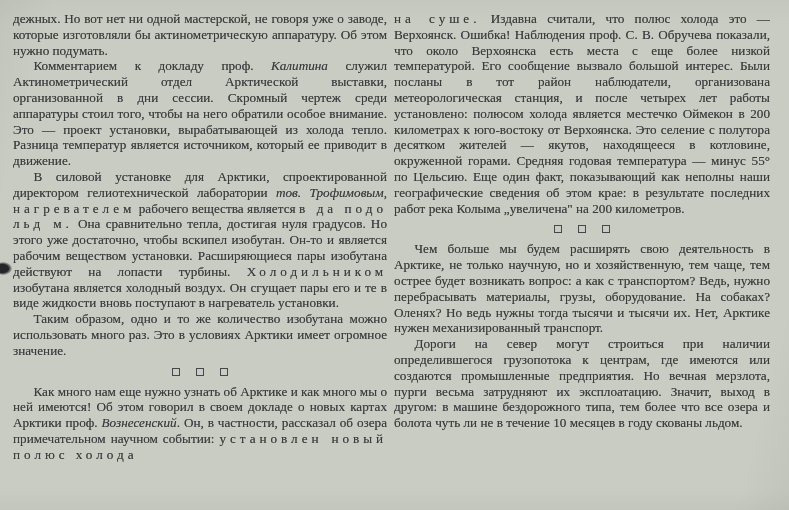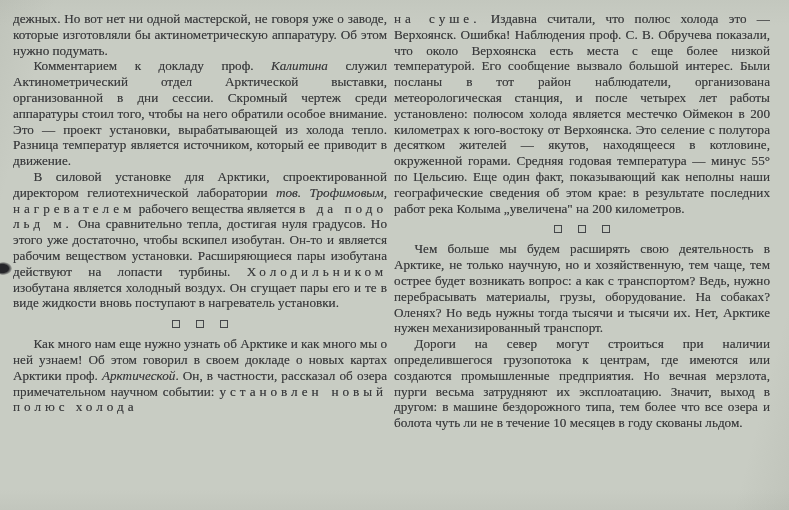--- a/index.html
+++ b/index.html
@@ -60,22 +60,23 @@
 </style>
 </head>
 <body>
 
 <div class="page">
   <div class="smudge"></div>
   <div class="column left">
       <p class="para"><span class="seg-n">дежных. Но вот нет ни одной мастерской, не говоря уже о заводе, которые изготовляли бы актинометрическую аппаратуру. Об этом нужно подумать.</span></p>
       <p class="para indent"><span class="seg-n">Комментарием к докладу проф. </span><span class="seg-i">Калитина</span><span class="seg-n"> служил Актинометрический отдел Арктической выставки, организованной в дни сессии. Скромный чертеж среди аппаратуры стоил того, чтобы на него обратили особое внимание. Это — проект установки, вырабатывающей из холода тепло. Разница температур является источником, который ее приводит в движение.</span></p>
       <p class="para indent"><span class="seg-n">В силовой установке для Арктики, спроектированной директором гелиотехнической лаборатории </span><span class="seg-i">тов. Трофимовым</span><span class="seg-n">, </span><span class="seg-sp">нагревателем</span><span class="seg-n"> рабочего вещества является </span><span class="seg-sp">в да подо льд м.</span><span class="seg-n"> Она сравнительно тепла, достигая нуля градусов. Но этого уже достаточно, чтобы вскипел изобутан. Он-то и является рабочим веществом установки. Расширяющиеся пары изобутана действуют на лопасти турбины. </span><span class="seg-sp">Холодильником</span><span class="seg-n"> изобутана является холодный воздух. Он сгущает пары его и те в виде жидкости вновь поступают в нагреватель установки.</span></p>
+      <p class="para indent"><span class="seg-n">Таким образом, одно и то же количество изобутана можно использовать много раз. Это в условиях Арктики имеет огромное значение.</span></p>
       <div class="ornament"><span class="sq"></span><span class="sq"></span><span class="sq"></span></div>
-      <p class="para indent"><span class="seg-n">Как много нам еще нужно узнать об Арктике и как много мы о ней узнаем! Об этом говорил в своем докладе о новых картах Арктики проф. </span><span class="seg-i">Арктической</span><span class="seg-n">. Он, в частности, рассказал об озера примечательном научном событии: </span><span class="seg-sp">установлен новый полюс холода</span></p>
+      <p class="para indent"><span class="seg-n">Как много нам еще нужно узнать об Арктике и как много мы о ней имеются! Об этом говорил в своем докладе о новых картах Арктики проф. </span><span class="seg-i">Вознесенский</span><span class="seg-n">. Он, в частности, рассказал об озера примечательном научном событии: </span><span class="seg-sp">установлен новый полюс холода</span></p>
     </div>
   <div class="column right">
       <p class="para"><span class="seg-sp">на суше.</span><span class="seg-n"> Издавна считали, что полюс холода это — Верхоянск. Ошибка! Наблюдения проф. С. В. Обручева показали, что около Верхоянска есть места с еще более низкой температурой. Его сообщение вызвало большой интерес. Были посланы в тот район наблюдатели, организована метеорологическая станция, и после четырех лет работы установлено: полюсом холода является местечко Оймекон в 200 километрах к юго-востоку от Верхоянска. Это селение с полутора десятком жителей — якутов, находящееся в котловине, окруженной горами. Средняя годовая температура — минус 55° по Цельсию. Еще один факт, показывающий как неполны наши географические сведения об этом крае: в результате последних работ река Колыма „увеличена" на 200 километров.</span></p>
       <div class="ornament"><span class="sq"></span><span class="sq"></span><span class="sq"></span></div>
       <p class="para indent"><span class="seg-n">Чем больше мы будем расширять свою деятельность в Арктике, не только научную, но и хозяйственную, тем чаще, тем острее будет возникать вопрос: а как с транспортом? Ведь, нужно перебрасывать материалы, грузы, оборудование. На собаках? Оленях? Но ведь нужны тогда тысячи и тысячи их. Нет, Арктике нужен механизированный транспорт.</span></p>
       <p class="para indent"><span class="seg-n">Дороги на север могут строиться при наличии определившегося грузопотока к центрам, где имеются или создаются промышленные предприятия. Но вечная мерзлота, пурги весьма затрудняют их эксплоатацию. Значит, выход в другом: в машине бездорожного типа, тем более что все озера и болота чуть ли не в течение 10 месяцев в году скованы льдом.</span></p>
     </div>
 </div>
 
 </body></html>

